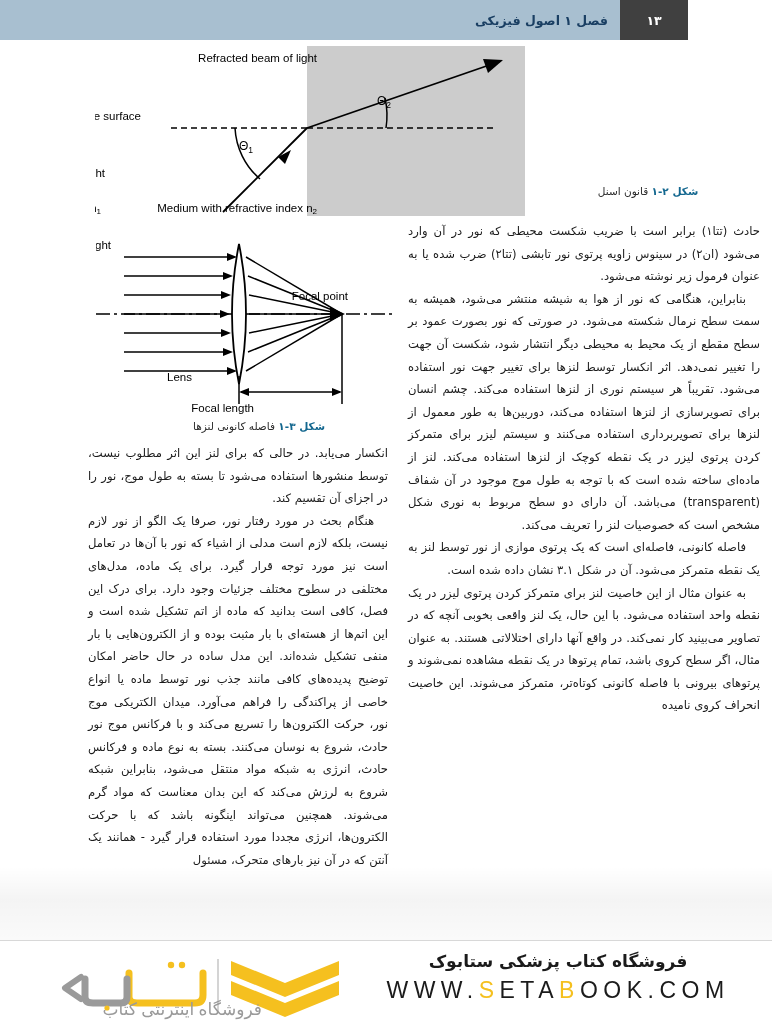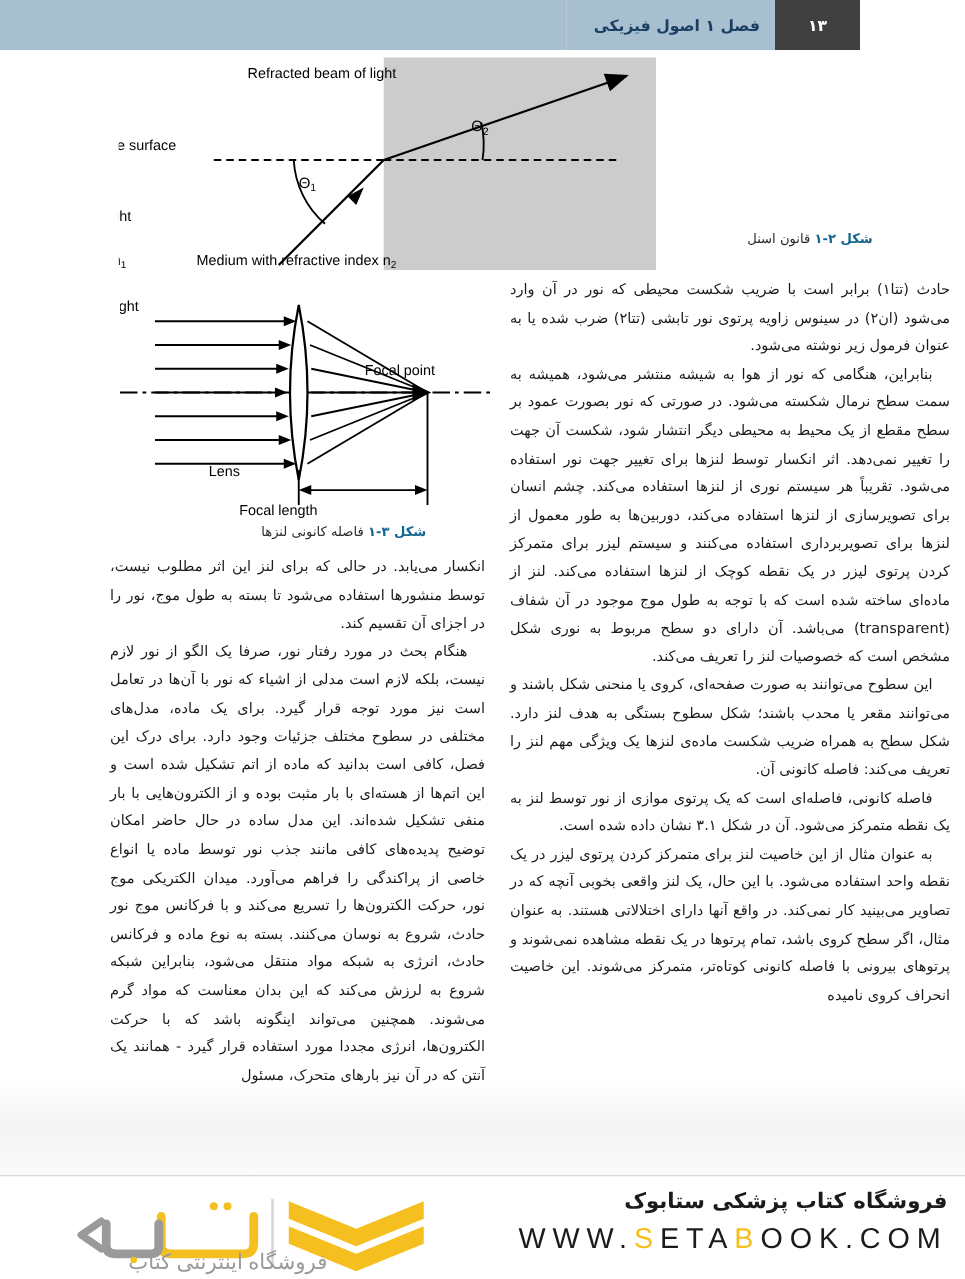--- a/index.html
+++ b/index.html
@@ -83,21 +83,21 @@
   .fig1-caption .cap-bold { color: #13678f; font-weight: bold; }
 
   
   .fig-lens {
     position: absolute;
     left: 96px; top: 198px;
     width: 300px; height: 190px;
   }
   .fig2-caption {
     position: absolute;
-    left: 150px; top: 392px;
+    left: 134px; top: 392px;
     width: 250px;
     text-align: center;
     direction: rtl;
     font-size: 10.5px;
     color: #2b2b2b;
   }
   .fig2-caption .cap-bold { color: #13678f; font-weight: bold; }
 
   
   .col {
@@ -144,21 +144,21 @@
   }
   .footer-logo {
     position: absolute;
     left: 55px; top: 14px;
     width: 300px; height: 62px;
   }
   .footer-right {
     position: absolute;
     right: 14px; top: 10px;
     width: 400px;
-    text-align: right;
+    text-align: center;
     direction: rtl;
   }
   .footer-shop-name {
     font-size: 17px;
     font-weight: bold;
     color: #1b1b1b;
     letter-spacing: 0.5px;
   }
   .footer-url {
     margin-top: 6px;
@@ -286,21 +286,20 @@
     </svg>
   </div>
 
   <div class="fig2-caption">
     <span class="cap-bold">شکل ۳-۱</span><span> فاصله کانونی لنزها</span>
   </div>
 
   <div class="col col-right">
     <p class="noindent">حادث (تتا۱) برابر است با ضریب شکست محیطی که نور در آن وارد می‌شود (ان۲) در سینوس زاویه پرتوی نور تابشی (تتا۲) ضرب شده یا به عنوان فرمول زیر نوشته می‌شود.</p>
     <p>بنابراین، هنگامی که نور از هوا به شیشه منتشر می‌شود، همیشه به سمت سطح نرمال شکسته می‌شود. در صورتی که نور بصورت عمود بر سطح مقطع از یک محیط به محیطی دیگر انتشار شود، شکست آن جهت را تغییر نمی‌دهد. اثر انکسار توسط لنزها برای تغییر جهت نور استفاده می‌شود. تقریباً هر سیستم نوری از لنزها استفاده می‌کند. چشم انسان برای تصویرسازی از لنزها استفاده می‌کند، دوربین‌ها به طور معمول از لنزها برای تصویربرداری استفاده می‌کنند و سیستم لیزر برای متمرکز کردن پرتوی لیزر در یک نقطه کوچک از لنزها استفاده می‌کند. لنز از ماده‌ای ساخته شده است که با توجه به طول موج موجود در آن شفاف (transparent) می‌باشد. آن دارای دو سطح مربوط به نوری شکل مشخص است که خصوصیات لنز را تعریف می‌کند.</p>
-    <p>این سطوح می‌توانند به صورت صفحه‌ای، کروی یا منحنی شکل باشند و می‌توانند مقعر یا محدب باشند؛ شکل سطوح بستگی به هدف لنز دارد. شکل سطح به همراه ضریب شکست ماده‌ی لنزها یک ویژگی مهم لنز را تعریف می‌کند: فاصله کانونی آن.</p>
     <p>فاصله کانونی، فاصله‌ای است که یک پرتوی موازی از نور توسط لنز به یک نقطه متمرکز می‌شود. آن در شکل ۳.۱ نشان داده شده است.</p>
     <p>به عنوان مثال از این خاصیت لنز برای متمرکز کردن پرتوی لیزر در یک نقطه واحد استفاده می‌شود. با این حال، یک لنز واقعی بخوبی آنچه که در تصاویر می‌بینید کار نمی‌کند. در واقع آنها دارای اختلالاتی هستند. به عنوان مثال، اگر سطح کروی باشد، تمام پرتوها در یک نقطه مشاهده نمی‌شوند و پرتوهای بیرونی با فاصله کانونی کوتاه‌تر، متمرکز می‌شوند. این خاصیت انحراف کروی نامیده</p>
   </div>
 
   <div class="col col-left">
     <p class="noindent">انکسار می‌یابد. در حالی که برای لنز این اثر مطلوب نیست، توسط منشورها استفاده می‌شود تا بسته به طول موج، نور را در اجزای آن تقسیم کند.</p>
     <p>هنگام بحث در مورد رفتار نور، صرفا یک الگو از نور لازم نیست، بلکه لازم است مدلی از اشیاء که نور با آن‌ها در تعامل است نیز مورد توجه قرار گیرد. برای یک ماده، مدل‌های مختلفی در سطوح مختلف جزئیات وجود دارد. برای درک این فصل، کافی است بدانید که ماده از اتم تشکیل شده است و این اتم‌ها از هسته‌ای با بار مثبت بوده و از الکترون‌هایی با بار منفی تشکیل شده‌اند. این مدل ساده در حال حاضر امکان توضیح پدیده‌های کافی مانند جذب نور توسط ماده یا انواع خاصی از پراکندگی را فراهم می‌آورد. میدان الکتریکی موج نور، حرکت الکترون‌ها را تسریع می‌کند و با فرکانس موج نور حادث، شروع به نوسان می‌کنند. بسته به نوع ماده و فرکانس حادث، انرژی به شبکه مواد منتقل می‌شود، بنابراین شبکه شروع به لرزش می‌کند که این بدان معناست که مواد گرم می‌شوند. همچنین می‌تواند اینگونه باشد که با حرکت الکترون‌ها، انرژی مجددا مورد استفاده قرار گیرد - همانند یک آنتن که در آن نیز بارهای متحرک، مسئول</p>
   </div>
 
   <div class="scan-shade"></div>

